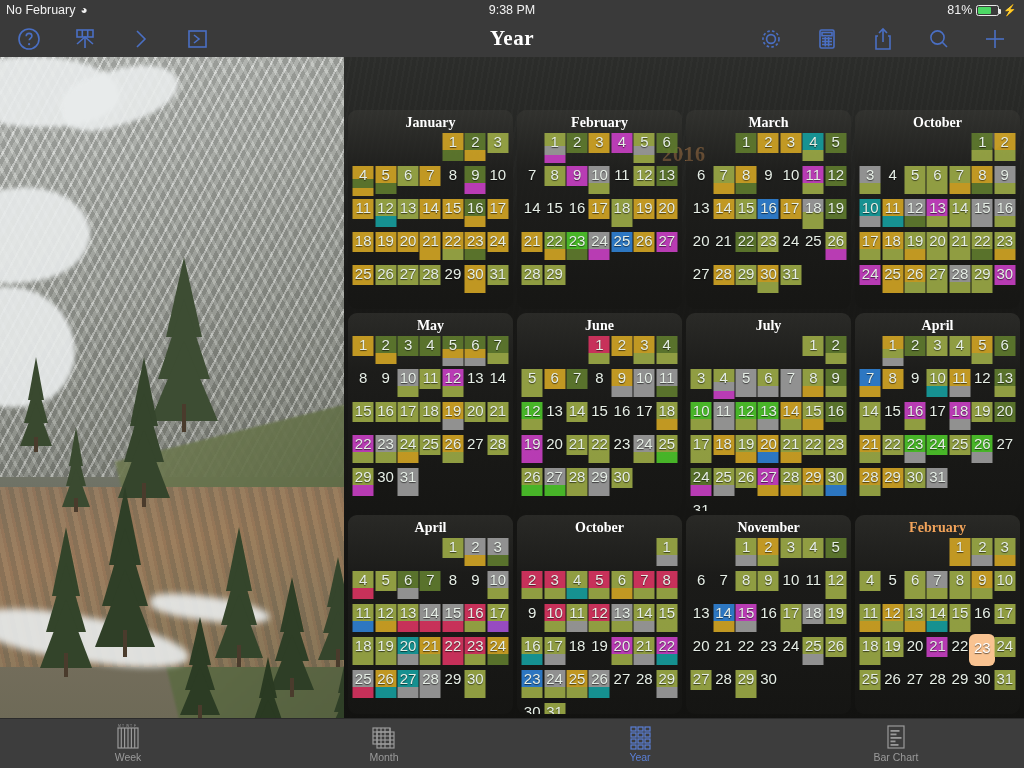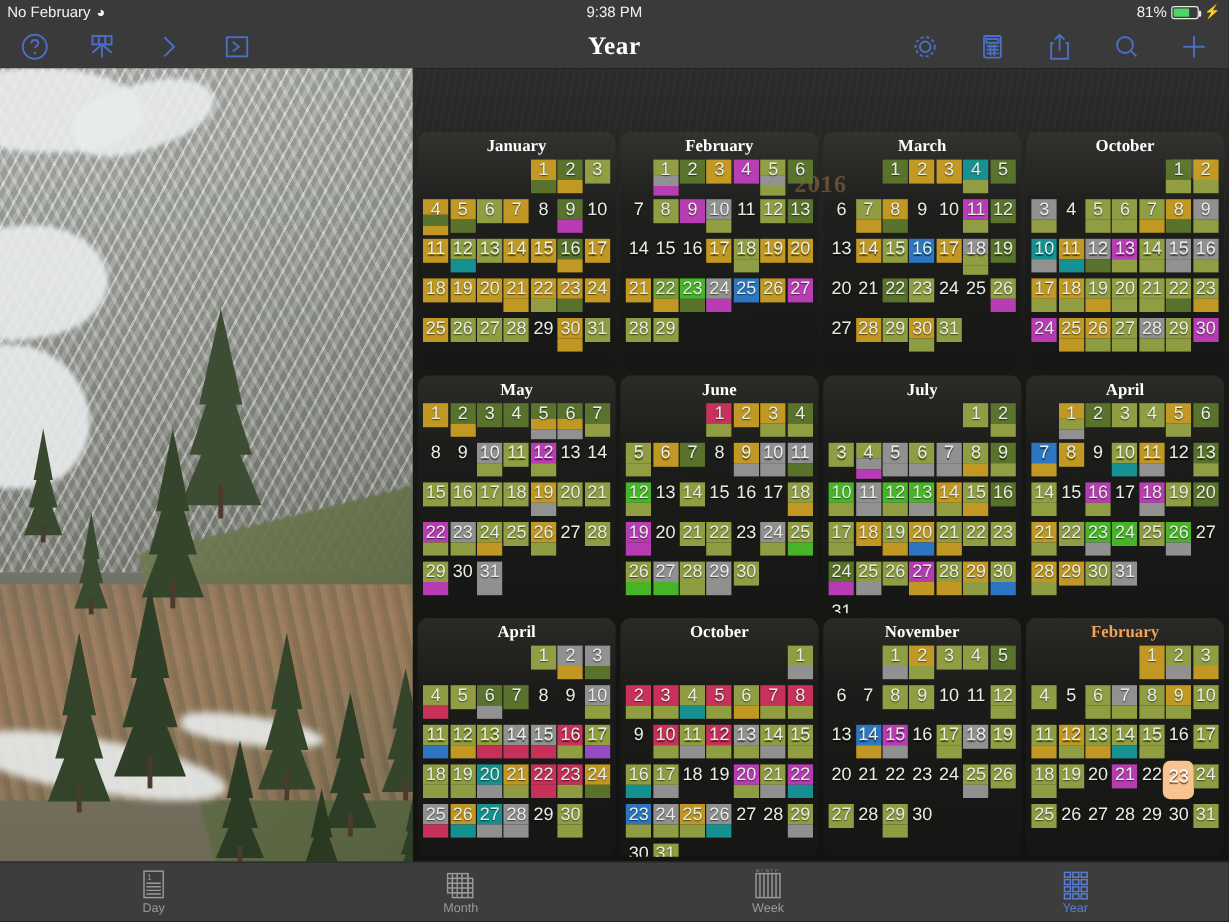--- a/index.html
+++ b/index.html
@@ -2638,73 +2638,58 @@
             <div class="daynum">31</div>
           </div>
         </div>
       </div>
     </div>
 </div>
 
 <div id="tabbar">
     <div class="tab">
       <span>
-        <svg width="26" height="26" viewBox="0 0 26 26">
-          <rect class="ts" x="5" y="2" width="16" height="22"></rect>
-          <text x="7.5" y="9" font-size="7" fill="currentColor" font-family="Liberation Sans, sans-serif">1</text>
-          <g class="ts" stroke-width="1.1">
-            <line x1="7" y1="12" x2="19" y2="12"></line>
-            <line x1="7" y1="15" x2="19" y2="15"></line>
-            <line x1="7" y1="18" x2="19" y2="18"></line>
-            <line x1="7" y1="21" x2="19" y2="21"></line>
+        <svg width="30" height="26" viewBox="0 0 30 26">
+          <g class="ts" stroke-width=".9">
+            <rect x="5" y="4" width="20" height="20"></rect>
+            <line x1="8.3" y1="4" x2="8.3" y2="24"></line>
+            <line x1="11.6" y1="4" x2="11.6" y2="24"></line>
+            <line x1="15" y1="4" x2="15" y2="24"></line>
+            <line x1="18.4" y1="4" x2="18.4" y2="24"></line>
+            <line x1="21.7" y1="4" x2="21.7" y2="24"></line>
+          </g>
+          <g fill="currentColor" font-size="3.4" font-family="Liberation Sans, sans-serif">
+            <text x="5" y="3">M</text>
+            <text x="9" y="3">T</text>
+            <text x="13" y="3">W</text>
+            <text x="17" y="3">T</text>
+            <text x="21" y="3">F</text>
           </g>
         </svg>
       </span>
-      <span class="tlabel">Day</span>
+      <span class="tlabel">Week</span>
     </div>
     <div class="tab">
       <span>
         <svg width="30" height="26" viewBox="0 0 30 26">
           <g class="ts" stroke-width=".9">
             <rect x="4" y="4" width="17" height="16"></rect>
             <rect x="8" y="8" width="17" height="16"></rect>
             <line x1="4" y1="8" x2="21" y2="8"></line>
             <line x1="4" y1="12" x2="25" y2="12"></line>
             <line x1="4" y1="16" x2="25" y2="16"></line>
             <line x1="8" y1="20" x2="25" y2="20"></line>
             <line x1="8" y1="4" x2="8" y2="20"></line>
             <line x1="12" y1="4" x2="12" y2="24"></line>
             <line x1="16" y1="4" x2="16" y2="24"></line>
             <line x1="21" y1="4" x2="21" y2="24"></line>
           </g>
         </svg>
       </span>
       <span class="tlabel">Month</span>
-    </div>
-    <div class="tab">
-      <span>
-        <svg width="30" height="26" viewBox="0 0 30 26">
-          <g class="ts" stroke-width=".9">
-            <rect x="5" y="4" width="20" height="20"></rect>
-            <line x1="8.3" y1="4" x2="8.3" y2="24"></line>
-            <line x1="11.6" y1="4" x2="11.6" y2="24"></line>
-            <line x1="15" y1="4" x2="15" y2="24"></line>
-            <line x1="18.4" y1="4" x2="18.4" y2="24"></line>
-            <line x1="21.7" y1="4" x2="21.7" y2="24"></line>
-          </g>
-          <g fill="currentColor" font-size="3.4" font-family="Liberation Sans, sans-serif">
-            <text x="5" y="3">M</text>
-            <text x="9" y="3">T</text>
-            <text x="13" y="3">W</text>
-            <text x="17" y="3">T</text>
-            <text x="21" y="3">F</text>
-          </g>
-        </svg>
-      </span>
-      <span class="tlabel">Week</span>
     </div>
     <div class="tab active">
       <span>
         <svg width="30" height="26" viewBox="0 0 30 26">
           <g class="ts" stroke-width="1.1">
             <rect x="6" y="3" width="5" height="4"></rect>
             <rect x="13" y="3" width="5" height="4"></rect>
             <rect x="20" y="3" width="5" height="4"></rect>
             <rect x="6" y="9" width="5" height="4"></rect>
             <rect x="13" y="9" width="5" height="4"></rect>
@@ -2713,13 +2698,28 @@
             <rect x="13" y="15" width="5" height="4"></rect>
             <rect x="20" y="15" width="5" height="4"></rect>
             <rect x="6" y="21" width="5" height="4"></rect>
             <rect x="13" y="21" width="5" height="4"></rect>
             <rect x="20" y="21" width="5" height="4"></rect>
           </g>
         </svg>
       </span>
       <span class="tlabel">Year</span>
     </div>
+    <div class="tab">
+      <span>
+        <svg width="26" height="26" viewBox="0 0 26 26">
+          <rect class="ts" x="5" y="2" width="16" height="22"></rect>
+          <g class="tf">
+            <rect x="7.5" y="6" width="9" height="1.8"></rect>
+            <rect x="7.5" y="9.5" width="6" height="1.8"></rect>
+            <rect x="7.5" y="13" width="11" height="1.8"></rect>
+            <rect x="7.5" y="16.5" width="5" height="1.8"></rect>
+            <rect x="7.5" y="20" width="8" height="1.8"></rect>
+          </g>
+        </svg>
+      </span>
+      <span class="tlabel">Bar Chart</span>
+    </div>
   </div>
 
 </body></html>

